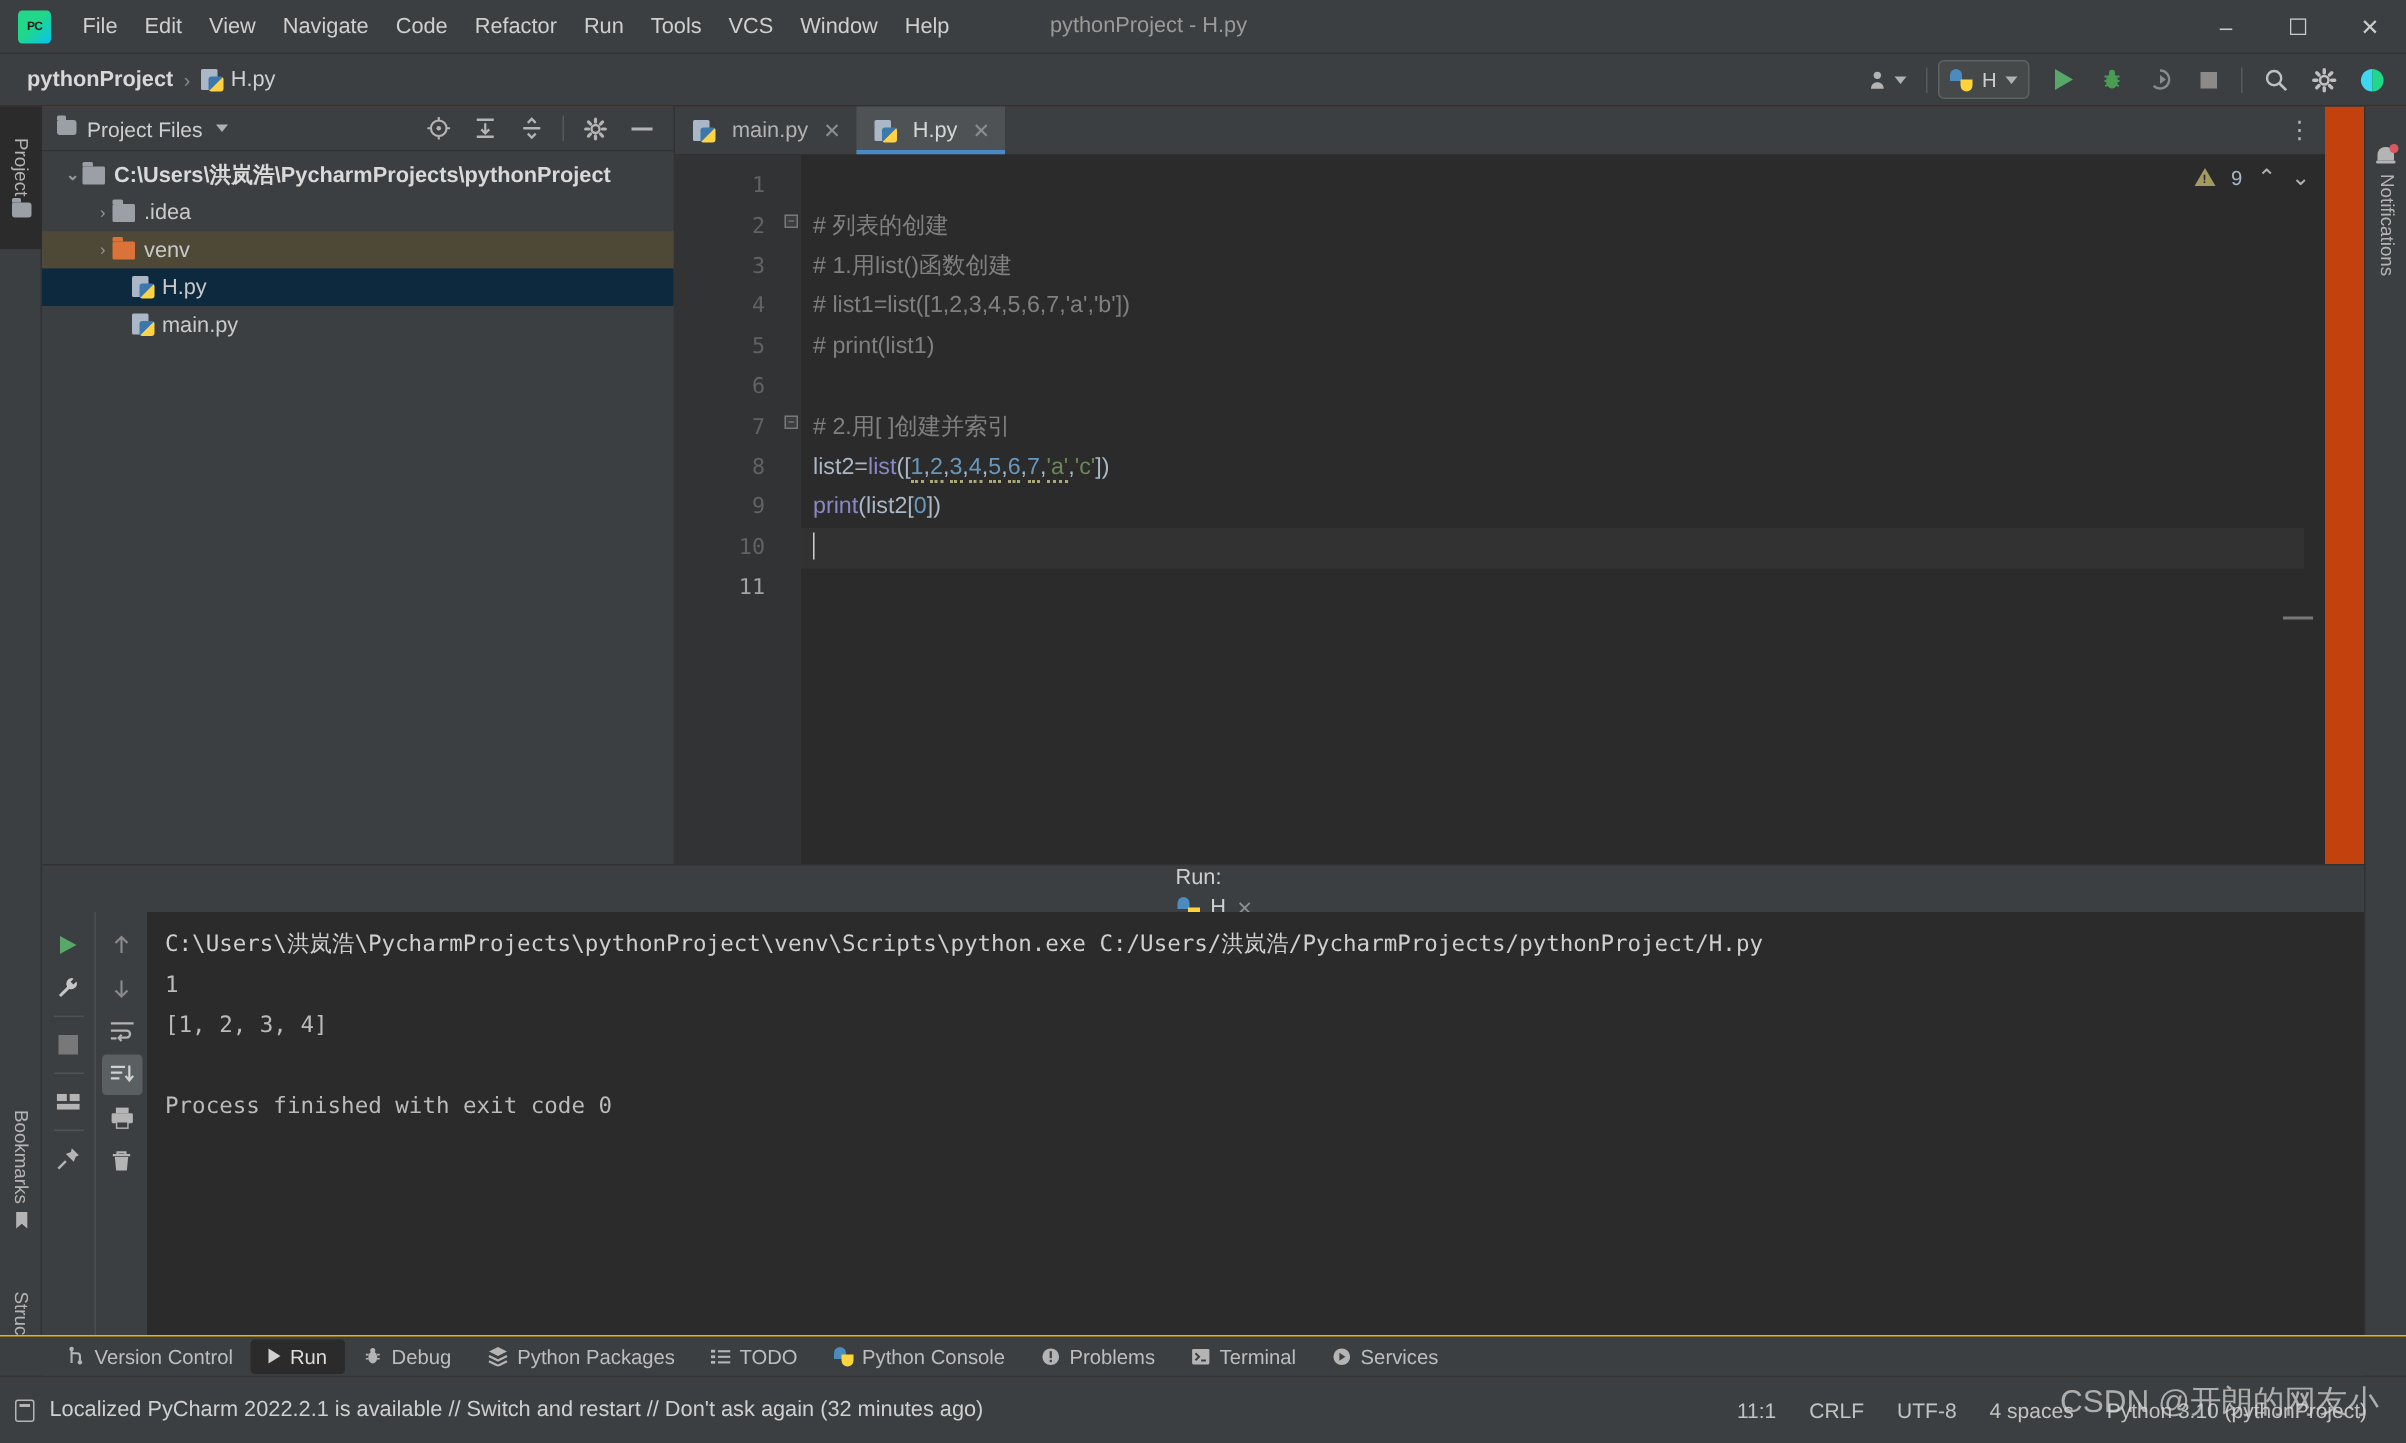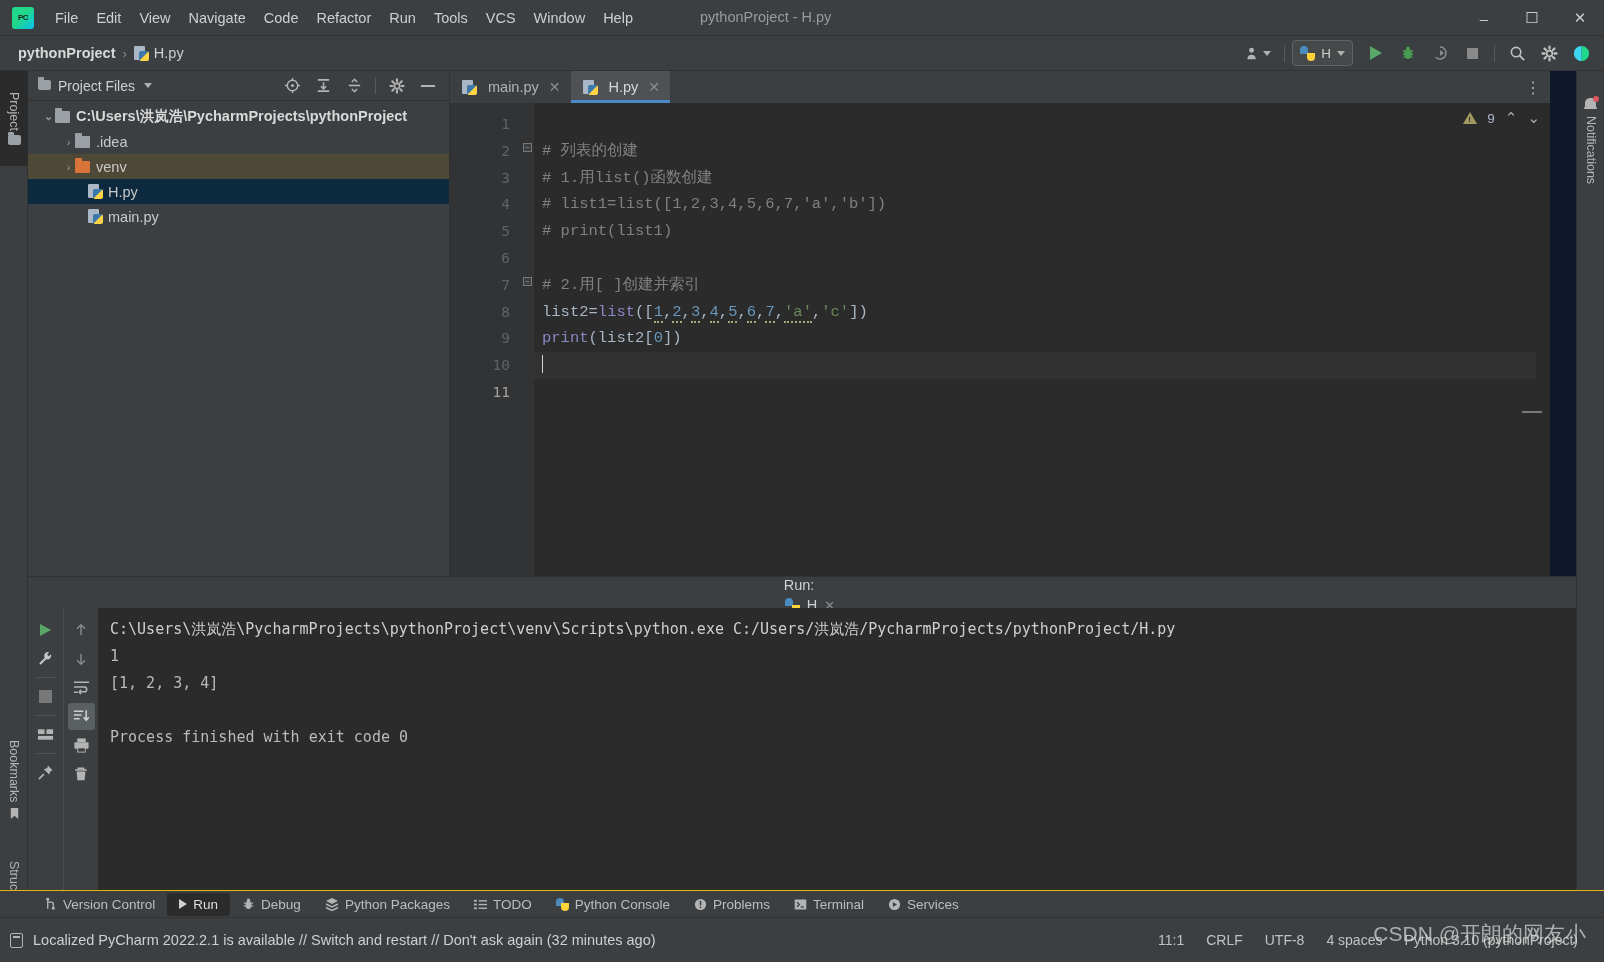--- a/index.html
+++ b/index.html
@@ -3,21 +3,21 @@
 <meta charset="utf-8">
 <style>
   * { box-sizing: border-box; margin: 0; padding: 0; }
   html, body {
     width: 1604px; height: 962px;
     background: #3c3f41;
     font-family: "Liberation Sans", sans-serif;
     overflow: hidden;
     color: #bbbbbb;
   }
-  .app { position: relative; width: 1604px; height: 962px; background: #0f172a; }
+  .app { position: relative; width: 1604px; height: 962px; background: #c2410c; }
 
   
   .titlebar {
     position: absolute; left: 0; top: 0; width: 1604px; height: 36px;
     background: #3c3f41; display: flex; align-items: center;
     border-bottom: 1px solid #323232;
   }
   .pc-logo {
     width: 22px; height: 22px; margin-left: 12px; margin-right: 12px;
     border-radius: 3px; position: relative;
@@ -155,21 +155,21 @@
   .gutter div { height: 26.8px; line-height: 26.8px; padding-right: 10px; }
   .gutter div.cur { color: #a4a3a3; }
   .foldcol {
     width: 14px; background: #313335; flex:none; padding-top: 8px; position: relative;
   }
   .fold-m {
     position:absolute; left:3px; width:9px;height:9px; border:1px solid #787878; color:#909090;
     font-size:8px; line-height:7px; text-align:center; background:#3c3f41;
   }
   .code {
-    flex: 1; padding-top: 8px; font-family: Liberation Mono, monospace;
+    flex: 1; padding-top: 8px; font-family: Liberation Sans, sans-serif;
     font-size: 15.5px; color: #a9b7c6; position: relative;
   }
   .cl { height: 26.8px; line-height: 26.8px; padding-left: 8px; white-space: pre; }
   .cl.cur { background: #323232; }
   .cmt { color: #808080; }
   .num { color: #6897bb; }
   .str { color: #6a8759; }
   .plain { color: #a9b7c6; }
   .pfn { color: #8888c6; }
   .caretbar { display:inline-block;width:1px;height:18px;background:#d0d0d0;vertical-align:-4px;}

